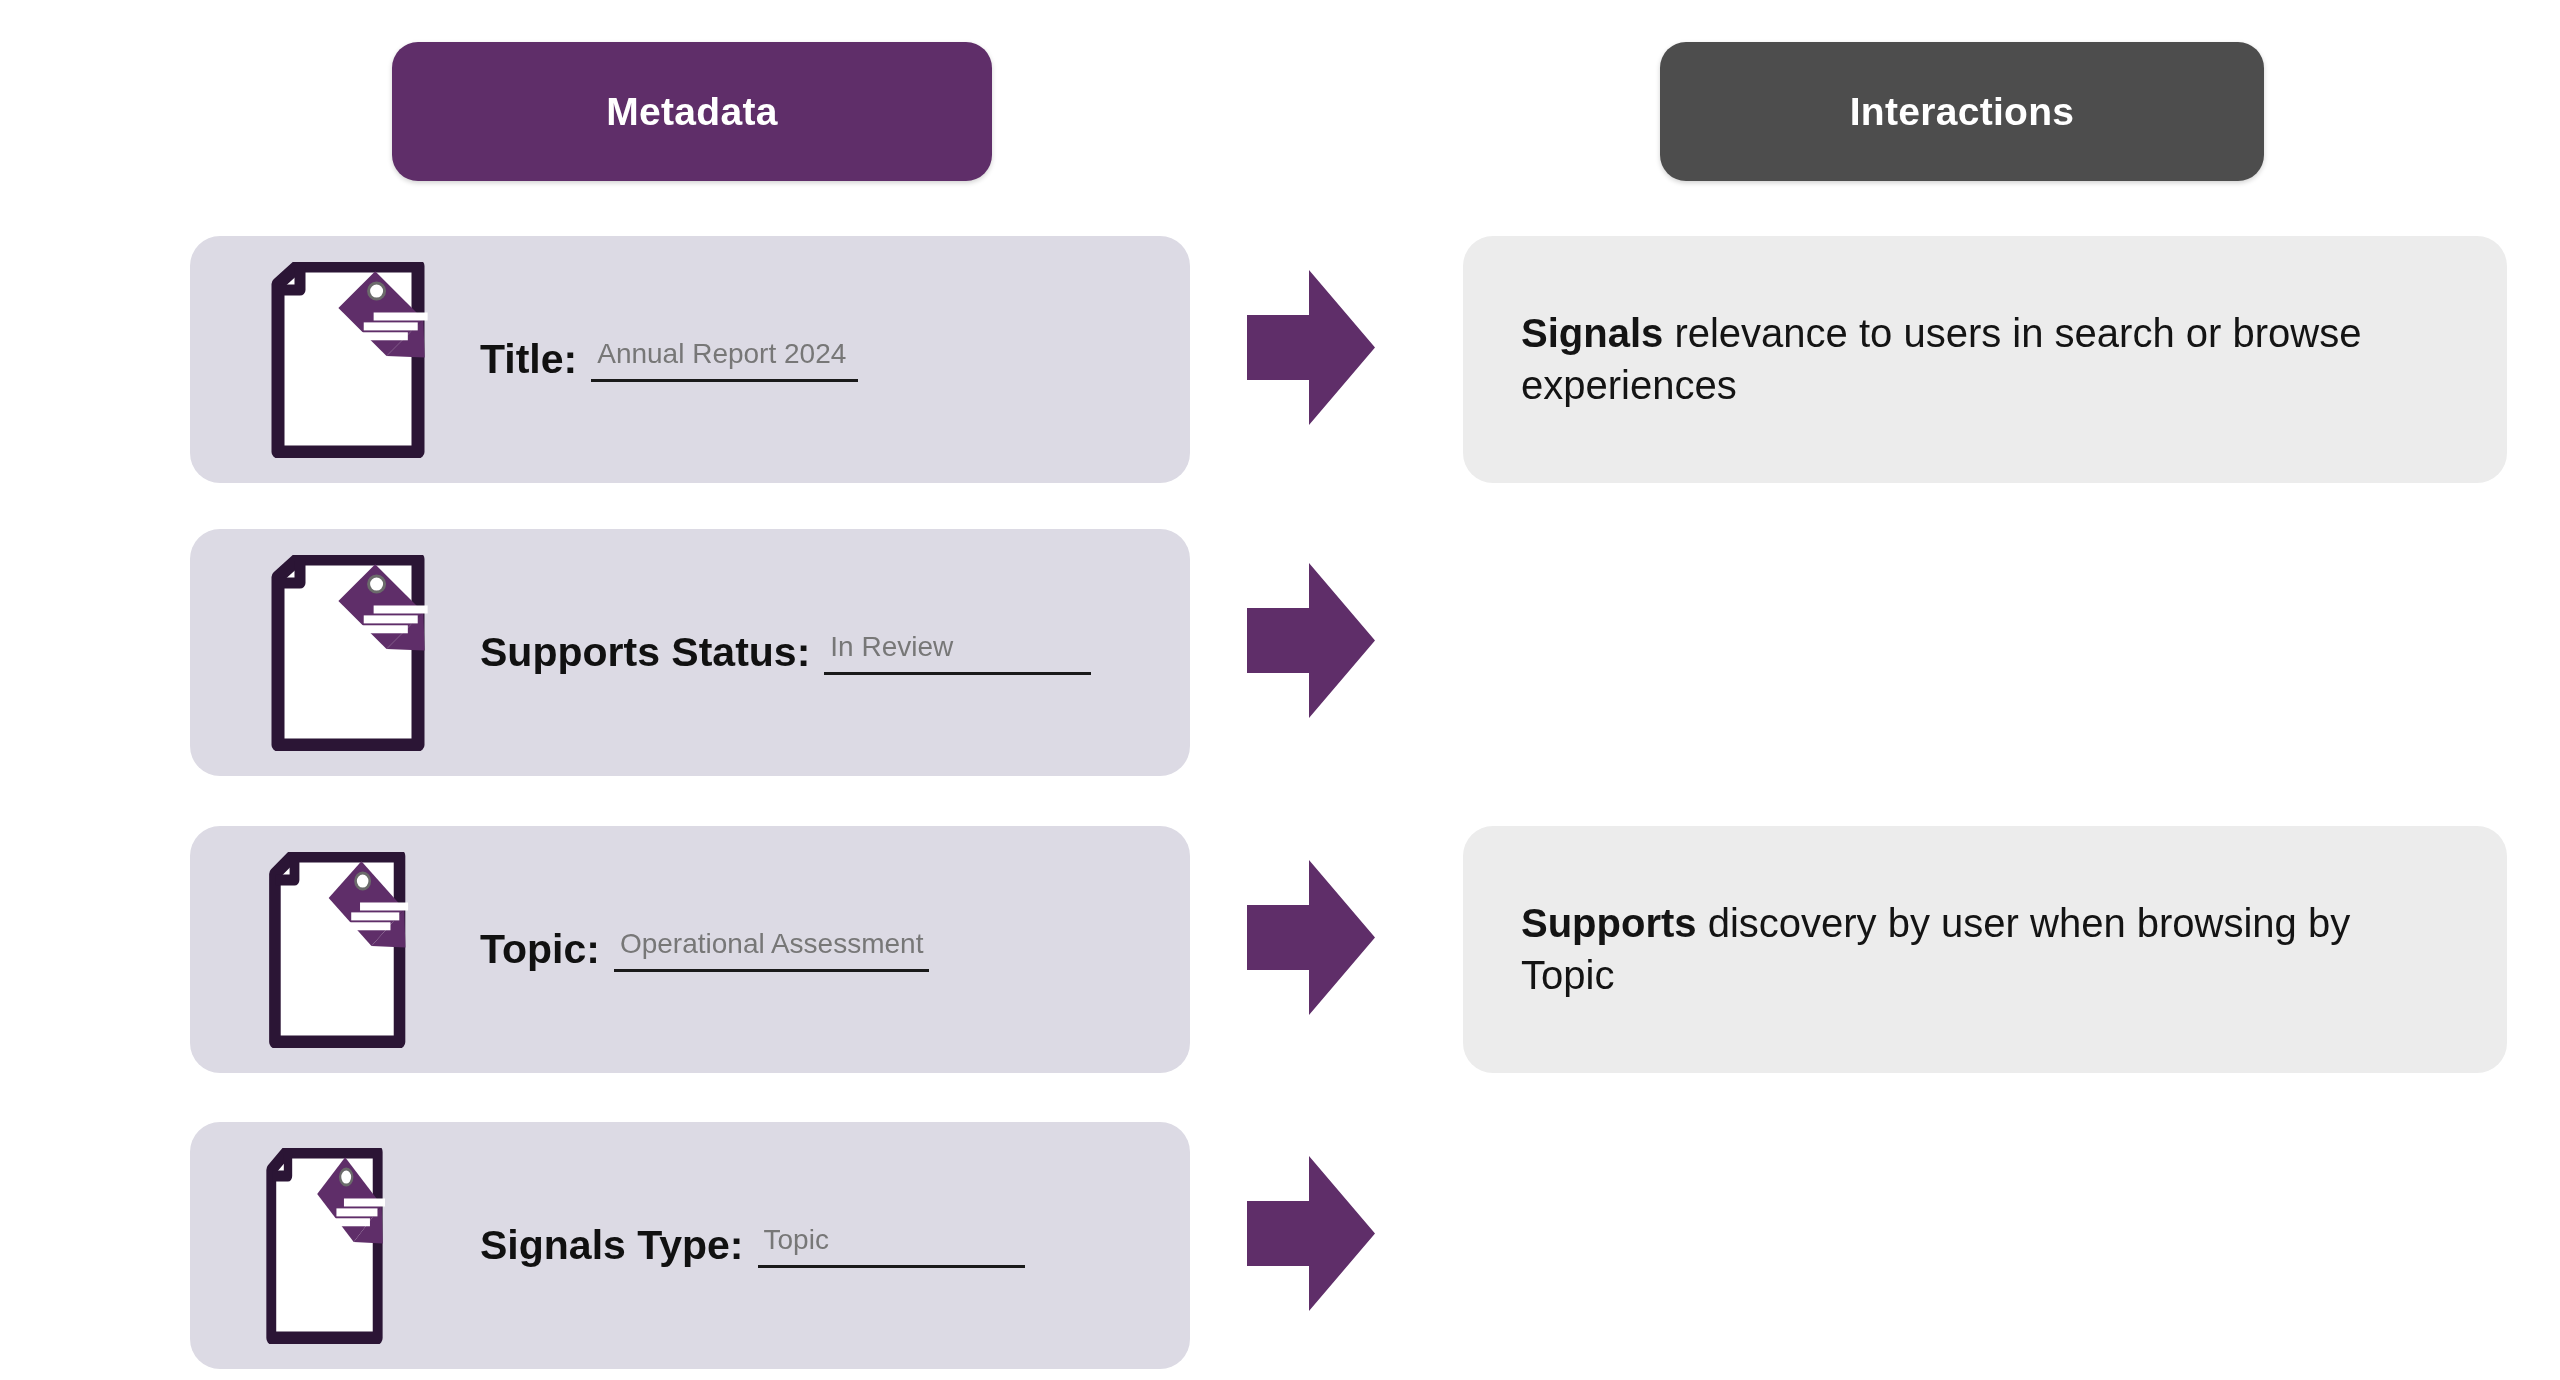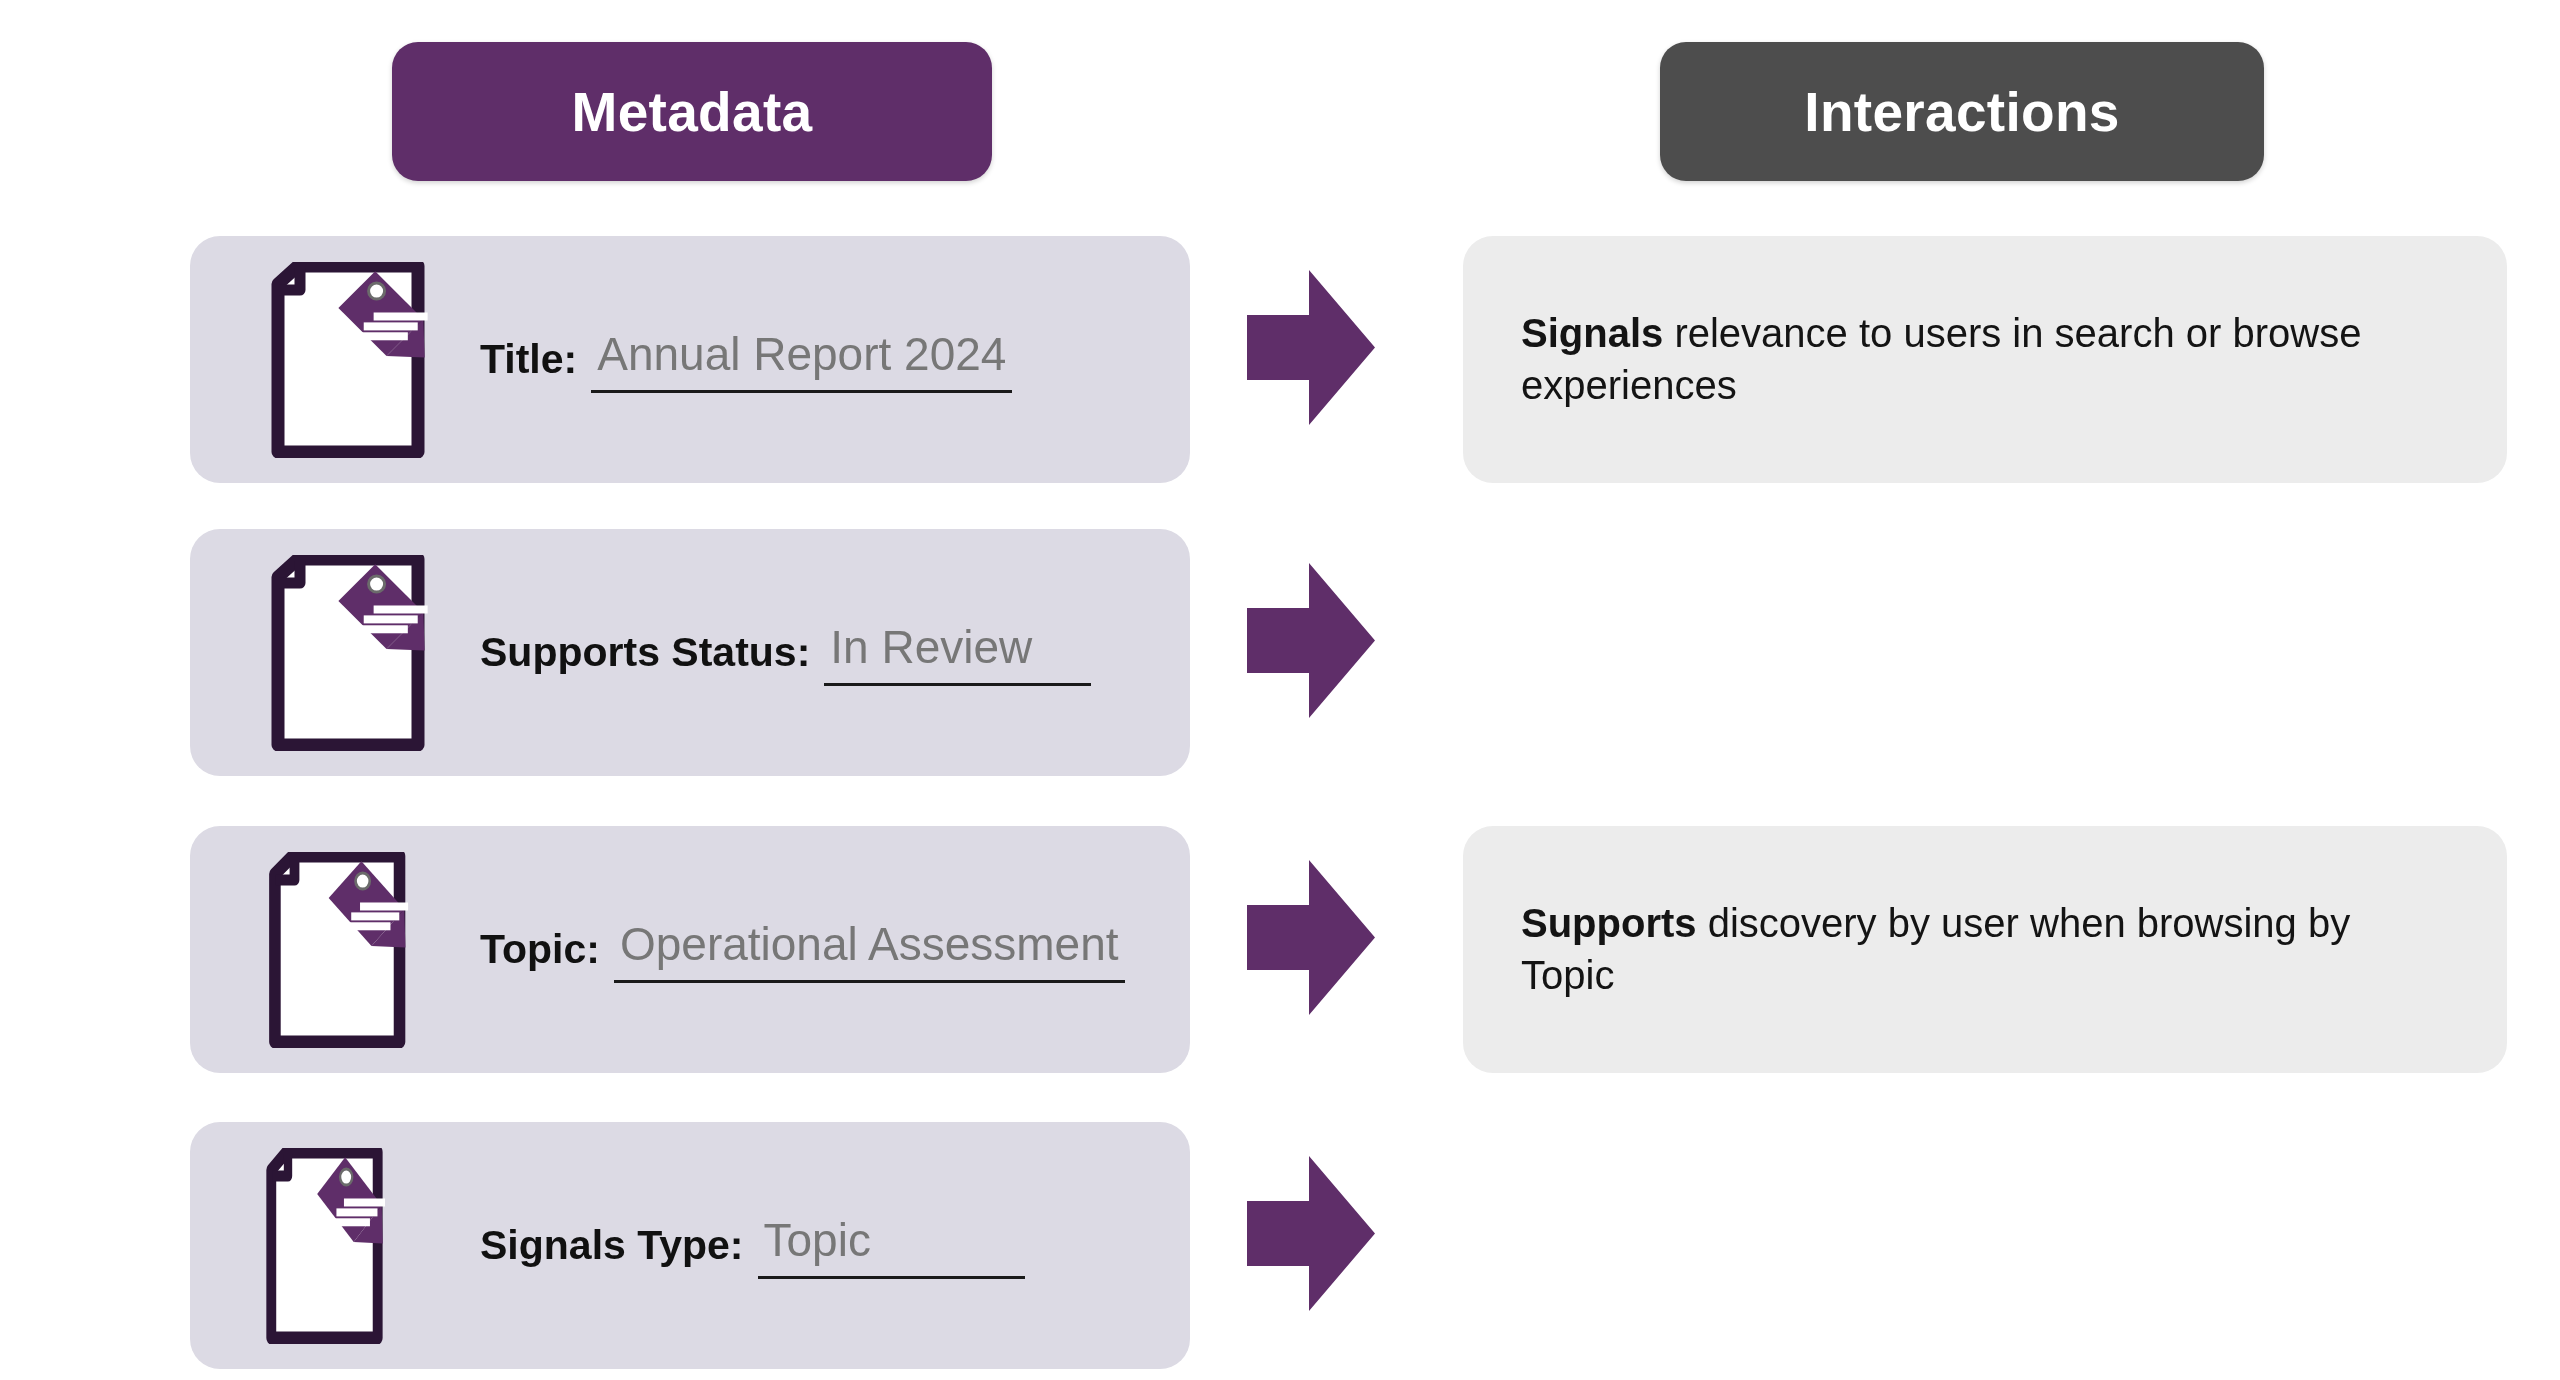--- a/index.html
+++ b/index.html
@@ -19,21 +19,21 @@
   
   .col-header {
     position: absolute;
     height: 139px;
     border-radius: 26px;
     display: flex;
     align-items: center;
     justify-content: center;
     color: #ffffff;
     font-weight: bold;
-    font-size: 55px;
+    font-size: 39px;
     letter-spacing: 0.3px;
     box-shadow: 0 2px 5px rgba(0,0,0,0.18);
   }
   #header-metadata {
     left: 392px;
     top: 42px;
     width: 600px;
     background: #5f2e69;
   }
   #header-interactions {
@@ -95,21 +95,21 @@
     white-space: nowrap;
   }
   .meta-value-wrap {
     margin-left: 14px;
     border-bottom: 3px solid #1a1a1a;
     min-width: 255px;
     padding: 0 6px 9px 6px;
     display: inline-block;
   }
   .meta-value {
-    font-size: 46px;
+    font-size: 28px;
     color: #777777;
     white-space: nowrap;
   }
 
   
   .arrow {
     position: absolute;
     left: 1247px;
     top: 34px;
     width: 128px;

